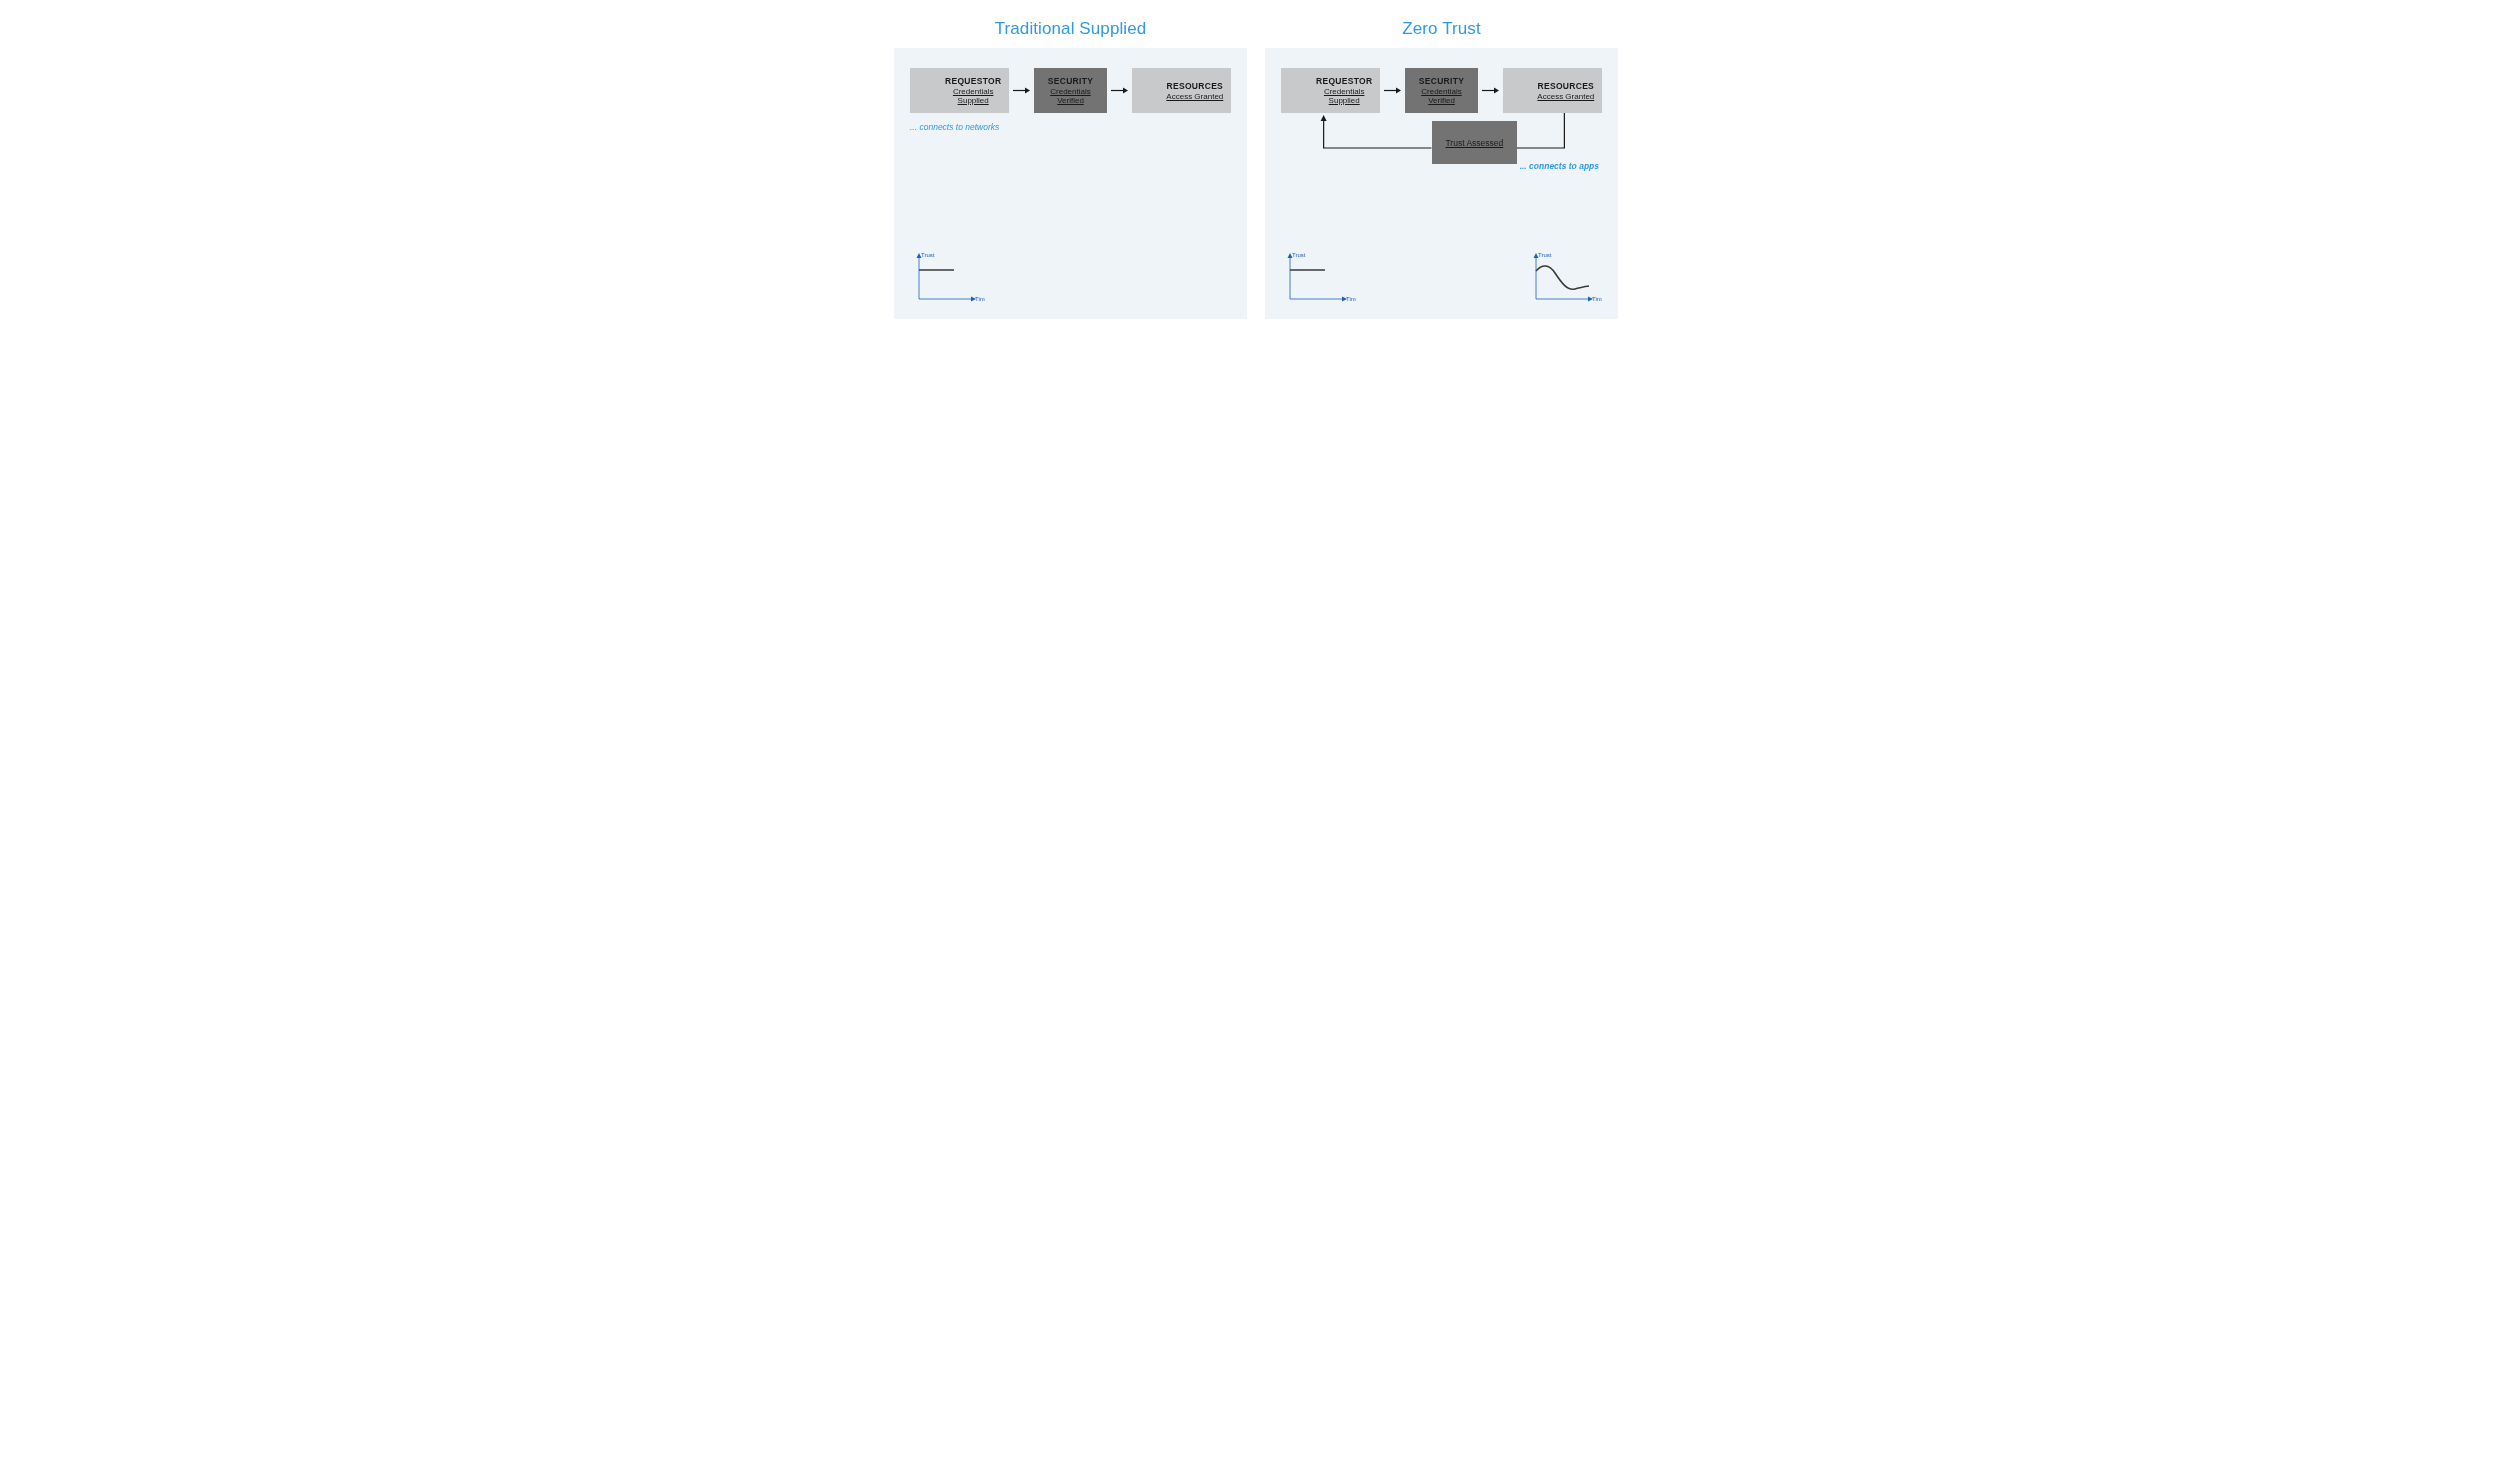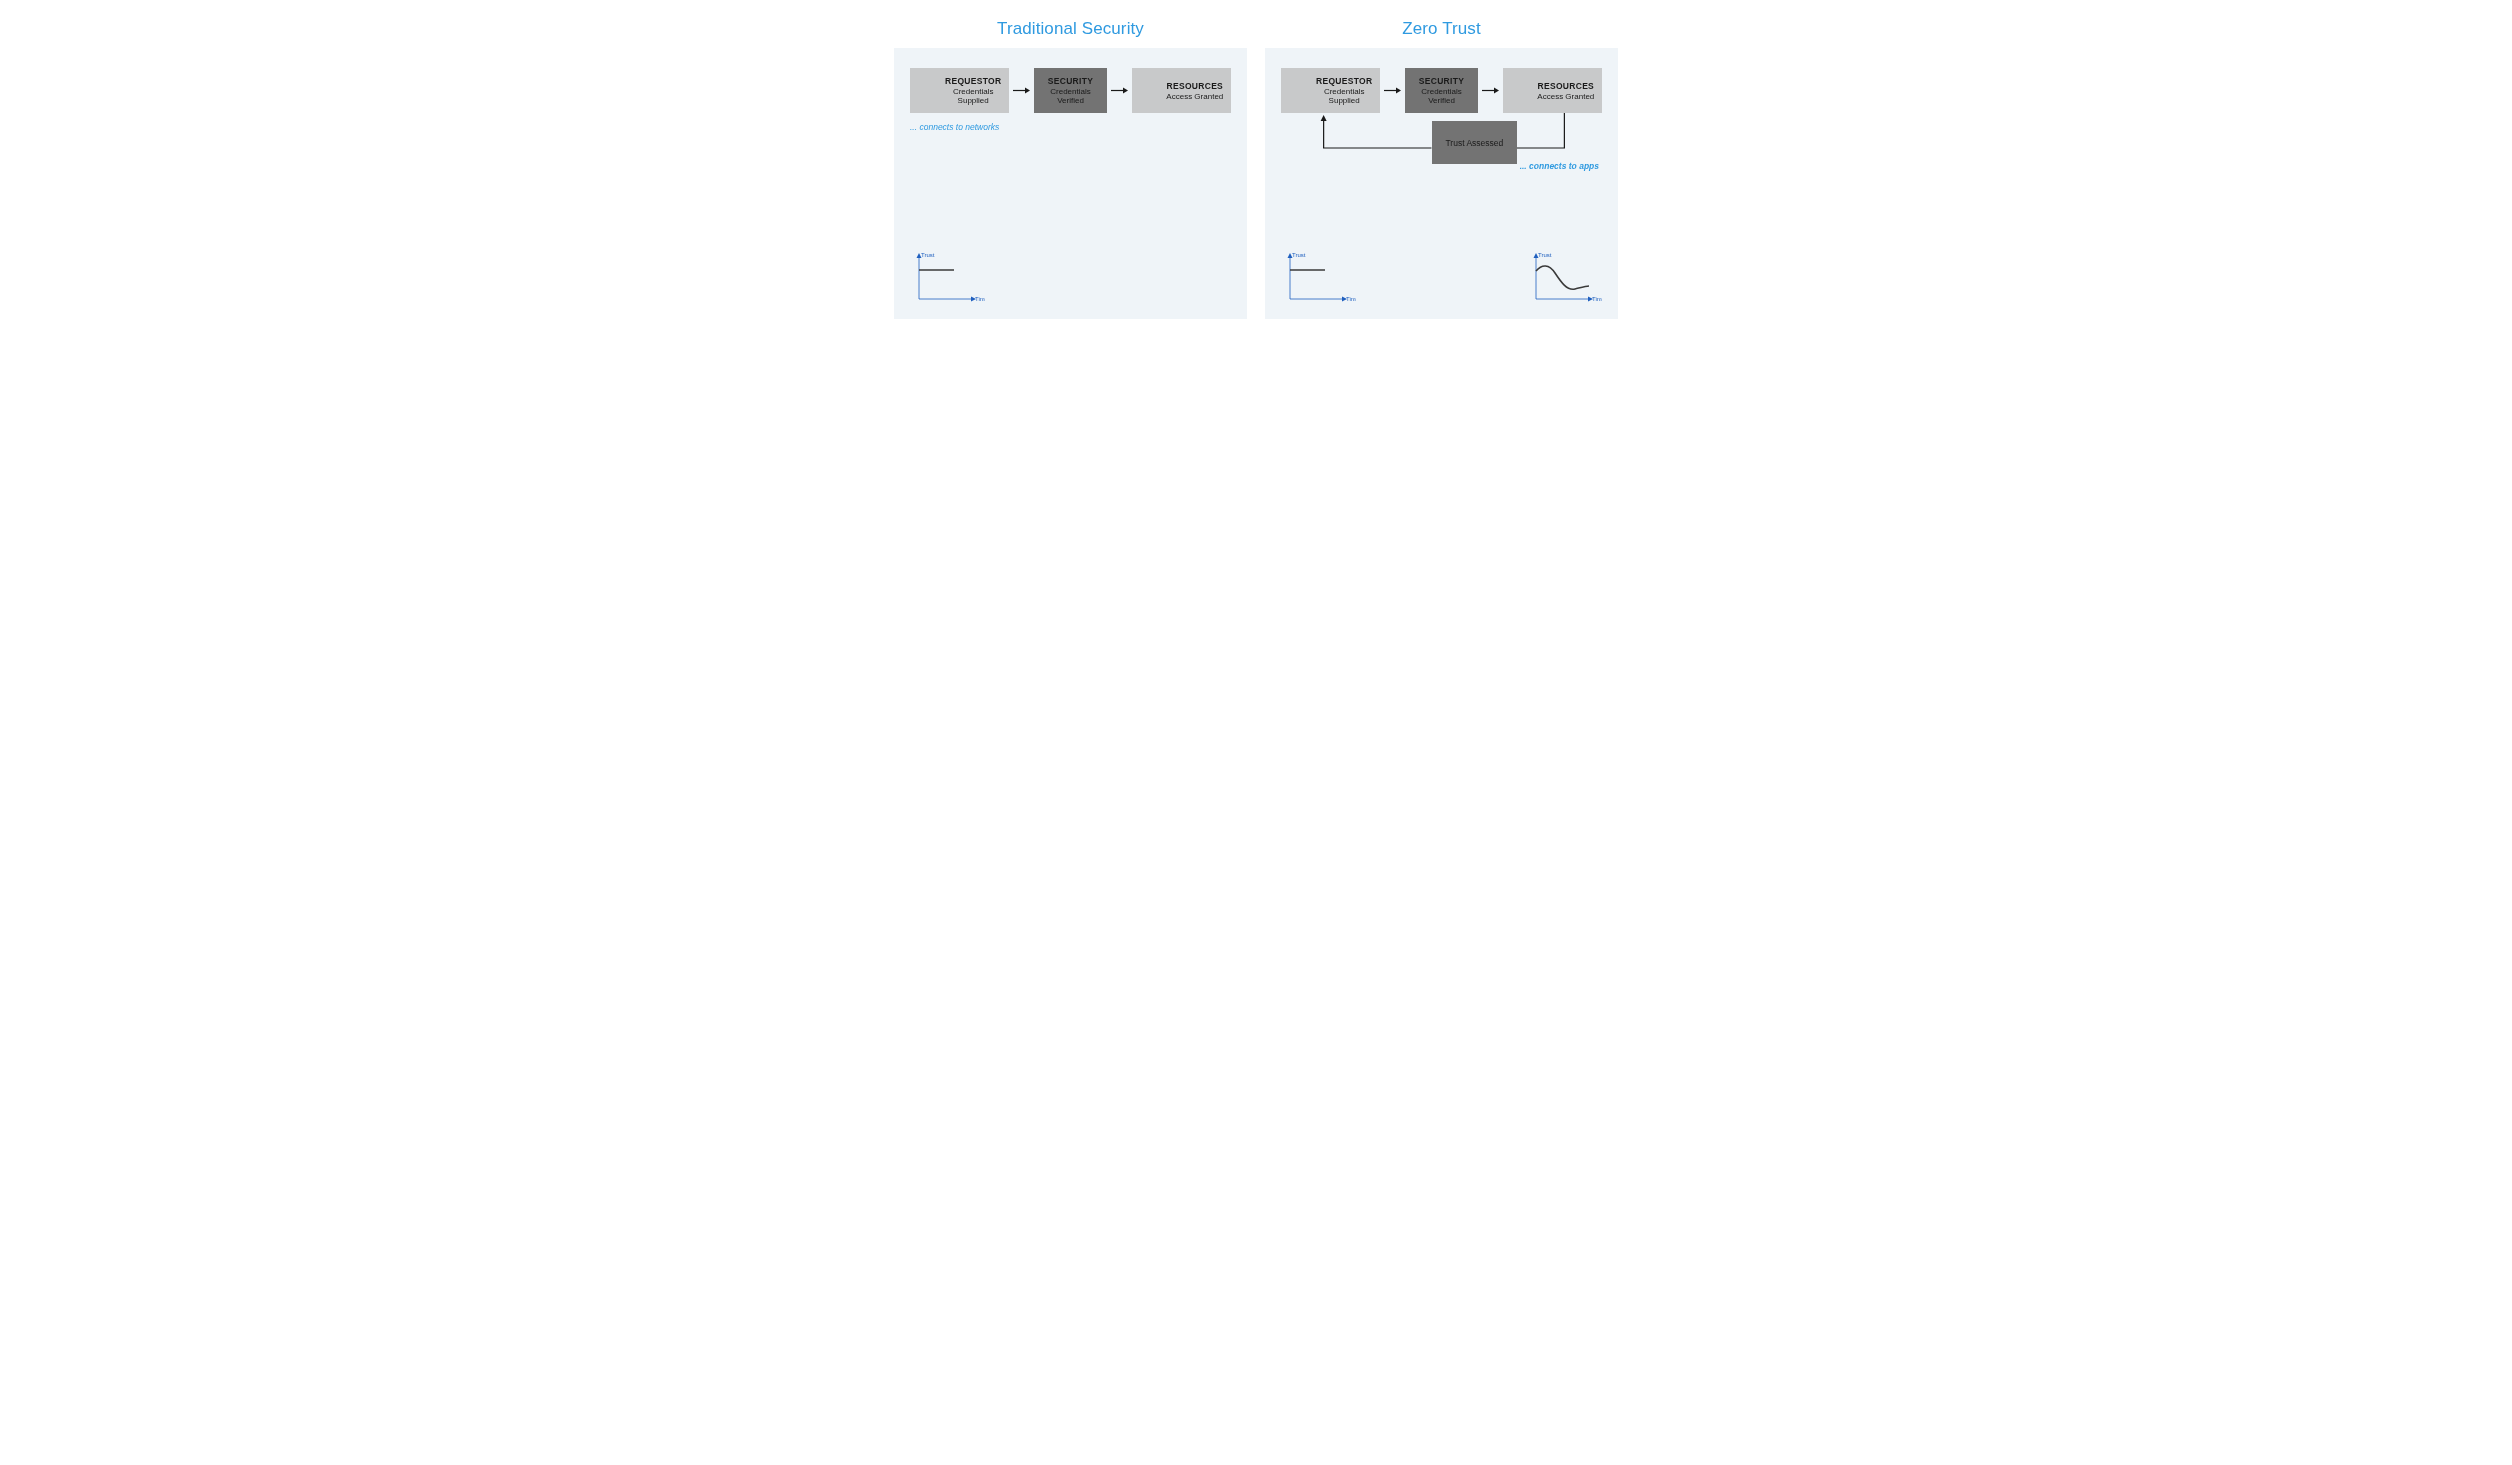--- a/index.html
+++ b/index.html
@@ -61,20 +61,21 @@
   .box-blue  { background: #737373; }
   .box-title {
     font-weight: 700;
     font-size: 8.5px;
     letter-spacing: 0.3px;
   }
   .box-sub {
     font-size: 8px;
     font-weight: 400;
     margin-top: 1px;
+    text-decoration: underline;
   }
   .arrow-slot {
     width: 17px;
     display: flex;
     align-items: center;
     justify-content: center;
   }
   .caption {
     color: #2f9ae0;
     font-size: 8.5px;
@@ -94,21 +95,21 @@
     align-items: flex-end;
   }
 </style>
 </head>
 <body>
 
 <div class="page">
   <div class="columns">
 
     <div class="col">
-      <div class="col-title">Traditional Security</div>
+      <div class="col-title">Traditional Supplied</div>
 
       <div class="panel">
 
         <div class="flow-row">
           <div class="box box-grey">
             <div class="box-title">REQUESTOR</div>
             <div class="box-sub">Credentials Supplied</div>
           </div>
           <div class="arrow-slot">
             <svg width="17" height="9" viewBox="0 0 34 18">

